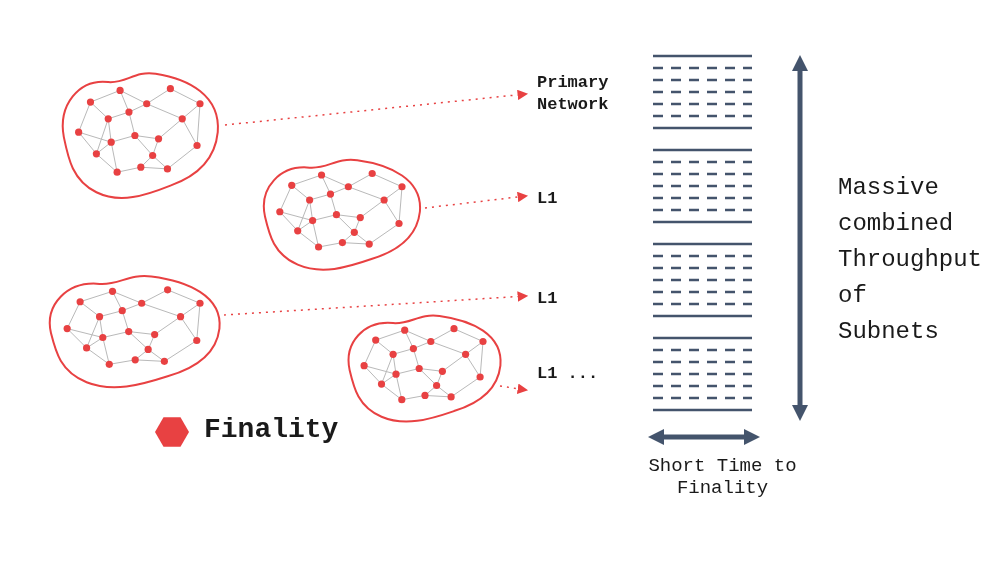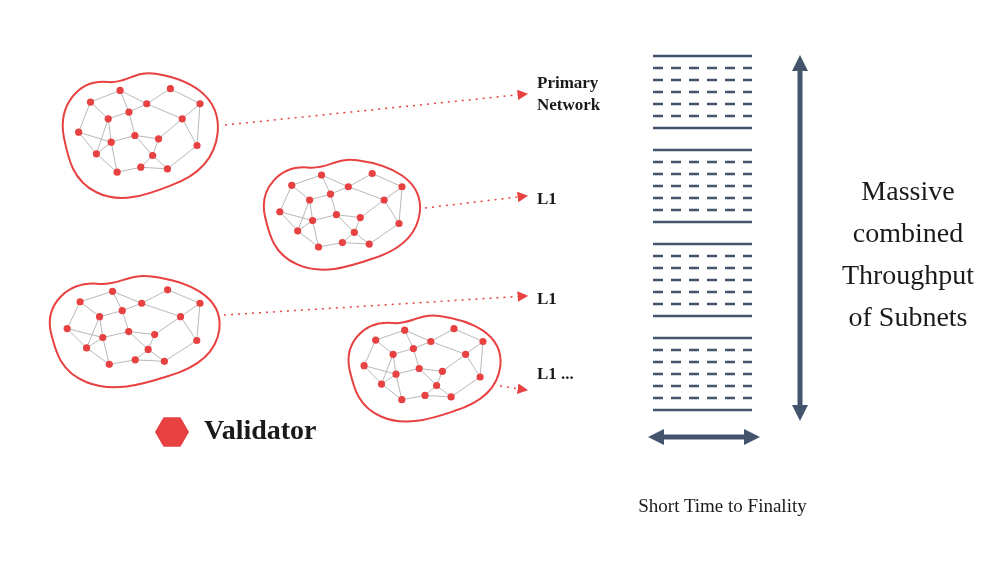--- a/index.html
+++ b/index.html
@@ -1,42 +1,42 @@
 <!DOCTYPE html>
 <html style="--red: #e84142; --slate: #44546c; --edge: #b9b9b9; --ink: #1a1a1a; --bg: #ffffff;"><head>
 <meta charset="utf-8">
 <style>
   :root { --red:#e84142; --slate:#44546c; --edge:#b9b9b9; --ink:#1a1a1a; --bg:#ffffff; }
   * { margin:0; padding:0; box-sizing:border-box; }
   body { background:#fff; }
   .canvas {
     position:relative; width:1008px; height:569px;
     background:var(--bg); overflow:hidden;
-    font-family:Liberation Serif, serif; color:var(--ink);padding-left:26px;
+    font-family:Liberation Mono, monospace; color:var(--ink);padding-left:26px;
   }
   .canvas svg { position:absolute; left:0; top:0; }
 
   .blob-outline { fill:none; stroke:var(--red); stroke-width:2; }
   .net-edge { stroke:var(--edge); stroke-width:1; }
   .net-node { fill:var(--red); }
   .connector { stroke:var(--red); stroke-width:1.5; stroke-dasharray:2 5; fill:none; }
   .row-solid  { stroke:var(--slate); stroke-width:2.6; }
   .row-dashed { stroke:var(--slate); stroke-width:2.4; stroke-dasharray:10 8; }
   .arrow-line { stroke:var(--slate); stroke-width:5; }
   .arrow-head { fill:var(--slate); }
   .hex { fill:var(--red); }
 
   .label { position:absolute; font-weight:bold; font-size:17px; line-height:1.3; }
   .primary { left:537px; top:72px; width:92px; }
   .l1a { left:537px; top:188px; }
   .l1b { left:537px; top:288px; }
   .l1c { left:537px; top:363px; }
   .validator-text { position:absolute; left:204px; top:414px; font-size:28px; font-weight:bold; }
-  .throughput { position:absolute; left:838px; top:170px; width:140px; font-size:28px; text-align:center; line-height:1.5; }
-  .finality { position:absolute; left:605px; top:455px; width:235px; font-size:19px; text-align:center;margin-top:40px; }
+  .throughput { position:absolute; left:838px; top:170px; width:140px; font-size:24px; line-height:1.5; }
+  .finality { position:absolute; left:605px; top:455px; width:235px; font-size:19px; text-align:center; }
 </style>
 </head>
 <body>
 
 <div class="canvas">
 
   <svg width="1008" height="569" viewBox="0 0 1008 569">
     <defs>
       <marker id="mk-red" viewBox="0 0 10 10" refX="8" refY="5" markerWidth="7" markerHeight="7" orient="auto">
         <path d="M0 0 L10 5 L0 10 z" fill="#e84142"></path>
@@ -304,16 +304,16 @@
       <polygon class="arrow-head" points="760,437 744,429 744,445"></polygon>
     </g>
 
     <polygon class="hex" points="155,432 163.5,417.3 180.5,417.3 189,432 180.5,446.7 163.5,446.7"></polygon>
   </svg>
 
   <div class="label primary">Primary Network</div>
   <div class="label l1a">L1</div>
   <div class="label l1b">L1</div>
   <div class="label l1c">L1 ...</div>
-  <div class="validator-text">Validator</div>
+  <div class="validator-text">Finality</div>
   <div class="throughput">Massive combined Throughput of Subnets</div>
   <div class="finality">Short Time to Finality</div>
 </div>
 
 </body></html>

